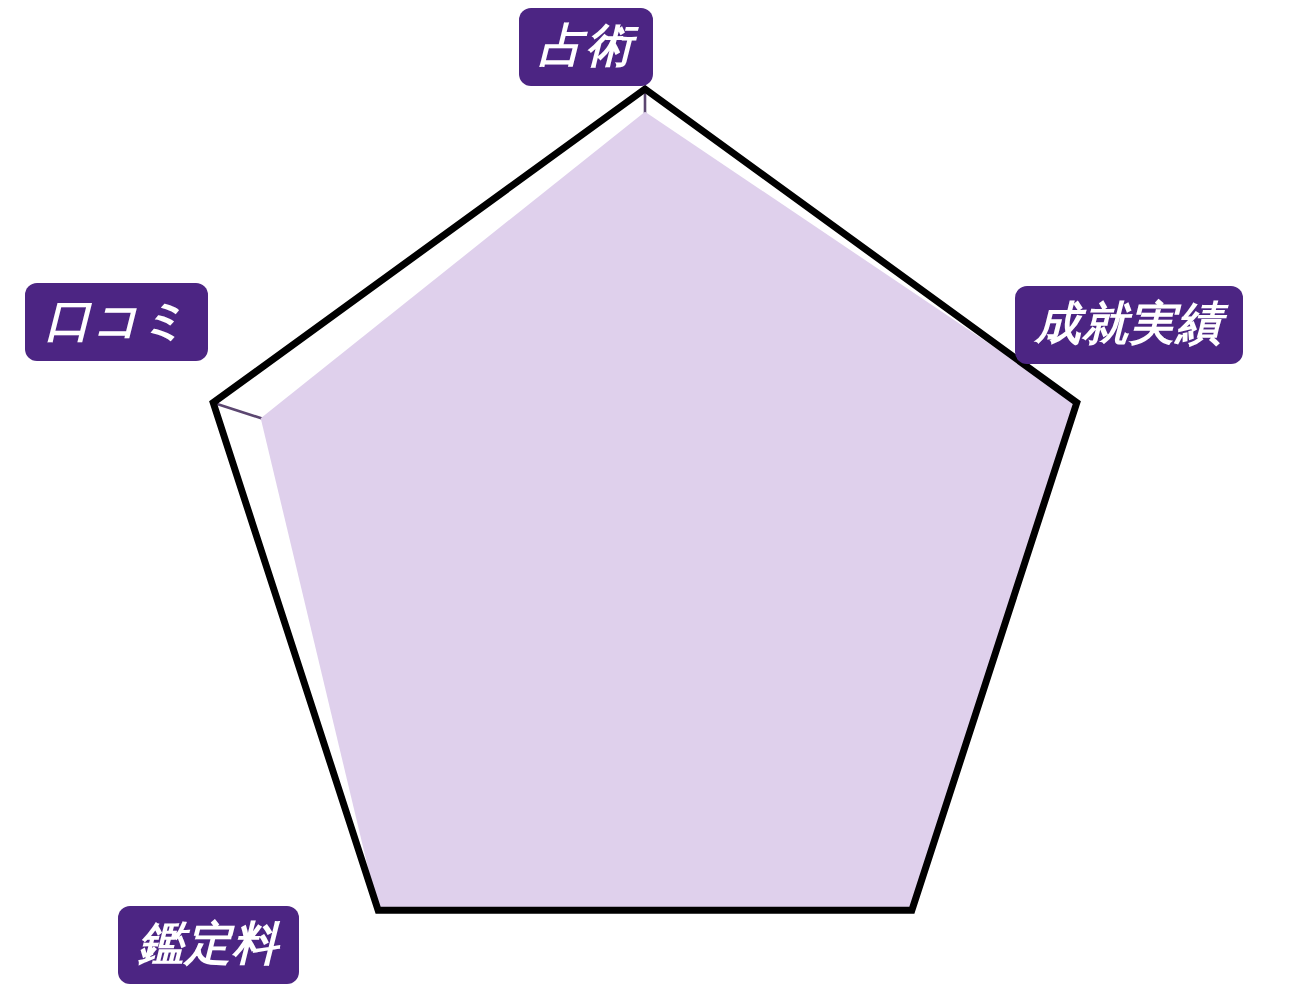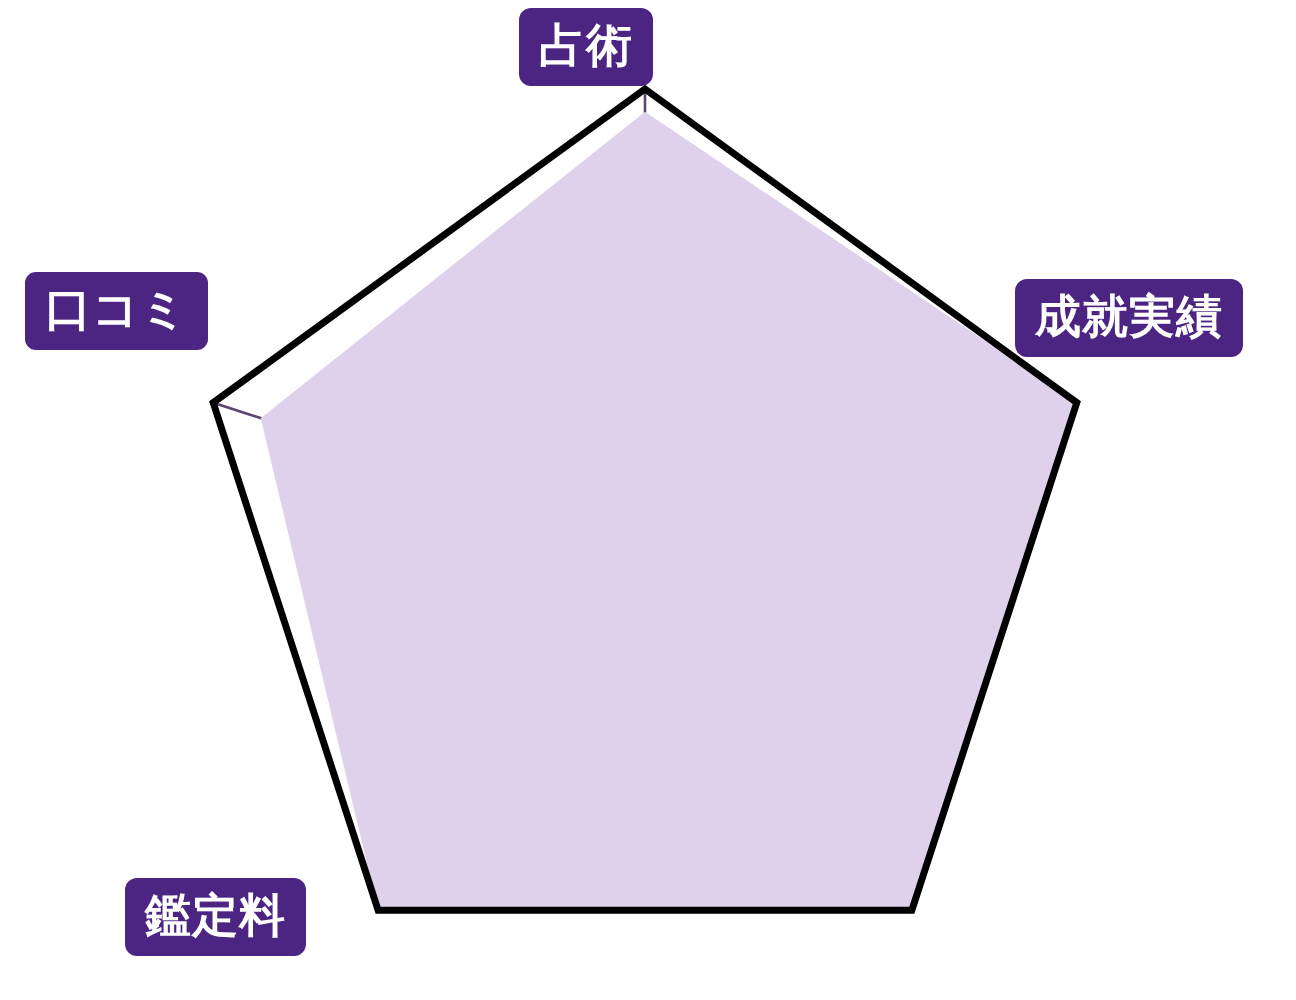--- a/index.html
+++ b/index.html
@@ -13,20 +13,21 @@
     height: 1000px;
     font-family: "Liberation Sans", "DejaVu Sans", sans-serif;
     overflow: hidden;
     position: relative;
   }
   #chart-root {
     position: absolute;
     inset: 0;
     width: 1076px;
     height: 1000px;
+    font-style: italic;
   }
   svg.radar {
     position: absolute;
     left: 0; top: 0;
     width: 1296px;
     height: 1000px;
     display: block;
   }
   .axis-label {
     position: absolute;
@@ -37,23 +38,23 @@
     font-weight: bold;
     font-size: 46px;
     line-height: 1;
     padding: 14px 20px 18px 20px;
     white-space: nowrap;
     letter-spacing: 1px;
     text-align: center;
     font-family: "DejaVu Sans", "Liberation Sans", sans-serif;
   }
   .lbl-top    { left: 519px; top: 8px; }
-  .lbl-right  { left: 1015px; top: 279px; }
-  .lbl-left   { left: 25px;  top: 272px; border-radius: 11px; }
-  .lbl-bl     { left: 118px; top: 878px; margin-left: 7px; }
+  .lbl-right  { left: 1015px; top: 286px; }
+  .lbl-left   { left: 25px;  top: 283px; }
+  .lbl-bl     { left: 118px; top: 906px; }
   .lbl-br     { left: 941px; top: 878px; }
 </style>
 </head>
 <body>
 
 <div id="chart-root">
 
   <svg class="radar" viewBox="0 0 1296 1000">
     <g id="grid-rings">
         <polygon points="645.00,452.20 731.36,514.94 698.37,616.46 591.63,616.46 558.64,514.94" fill="none" stroke="#8d7ba3" stroke-width="1.6" stroke-dasharray="7 6"></polygon>

